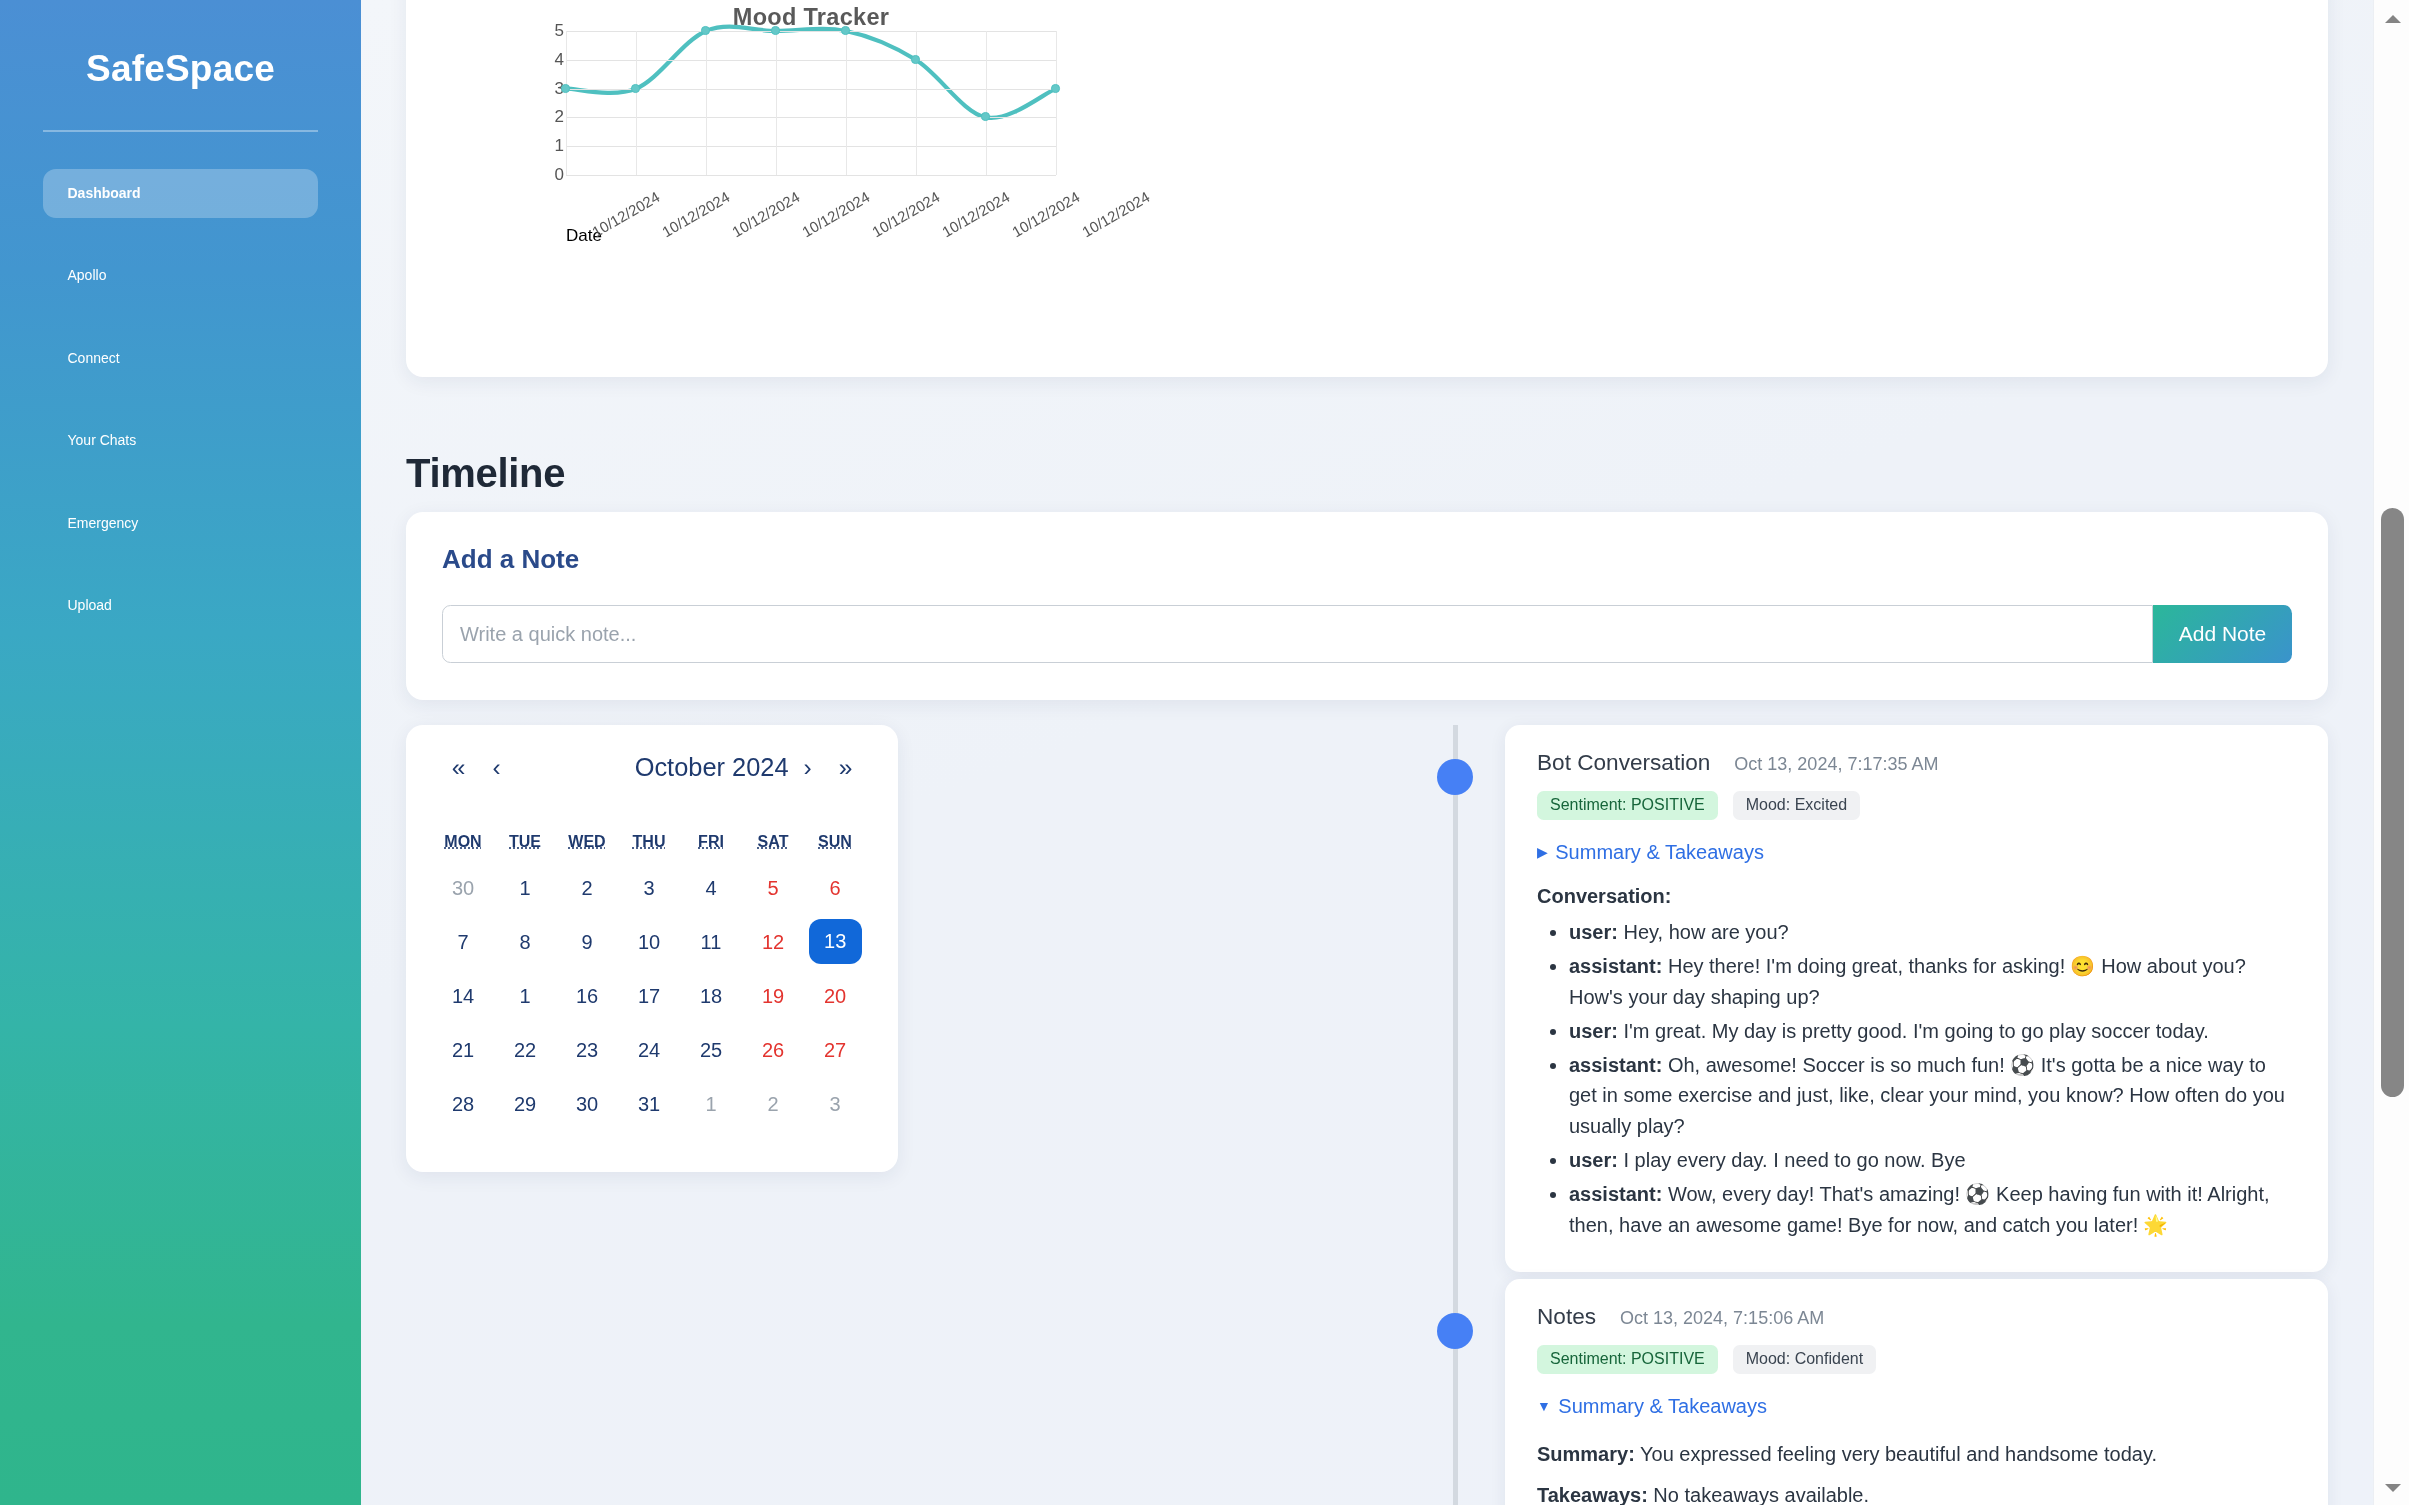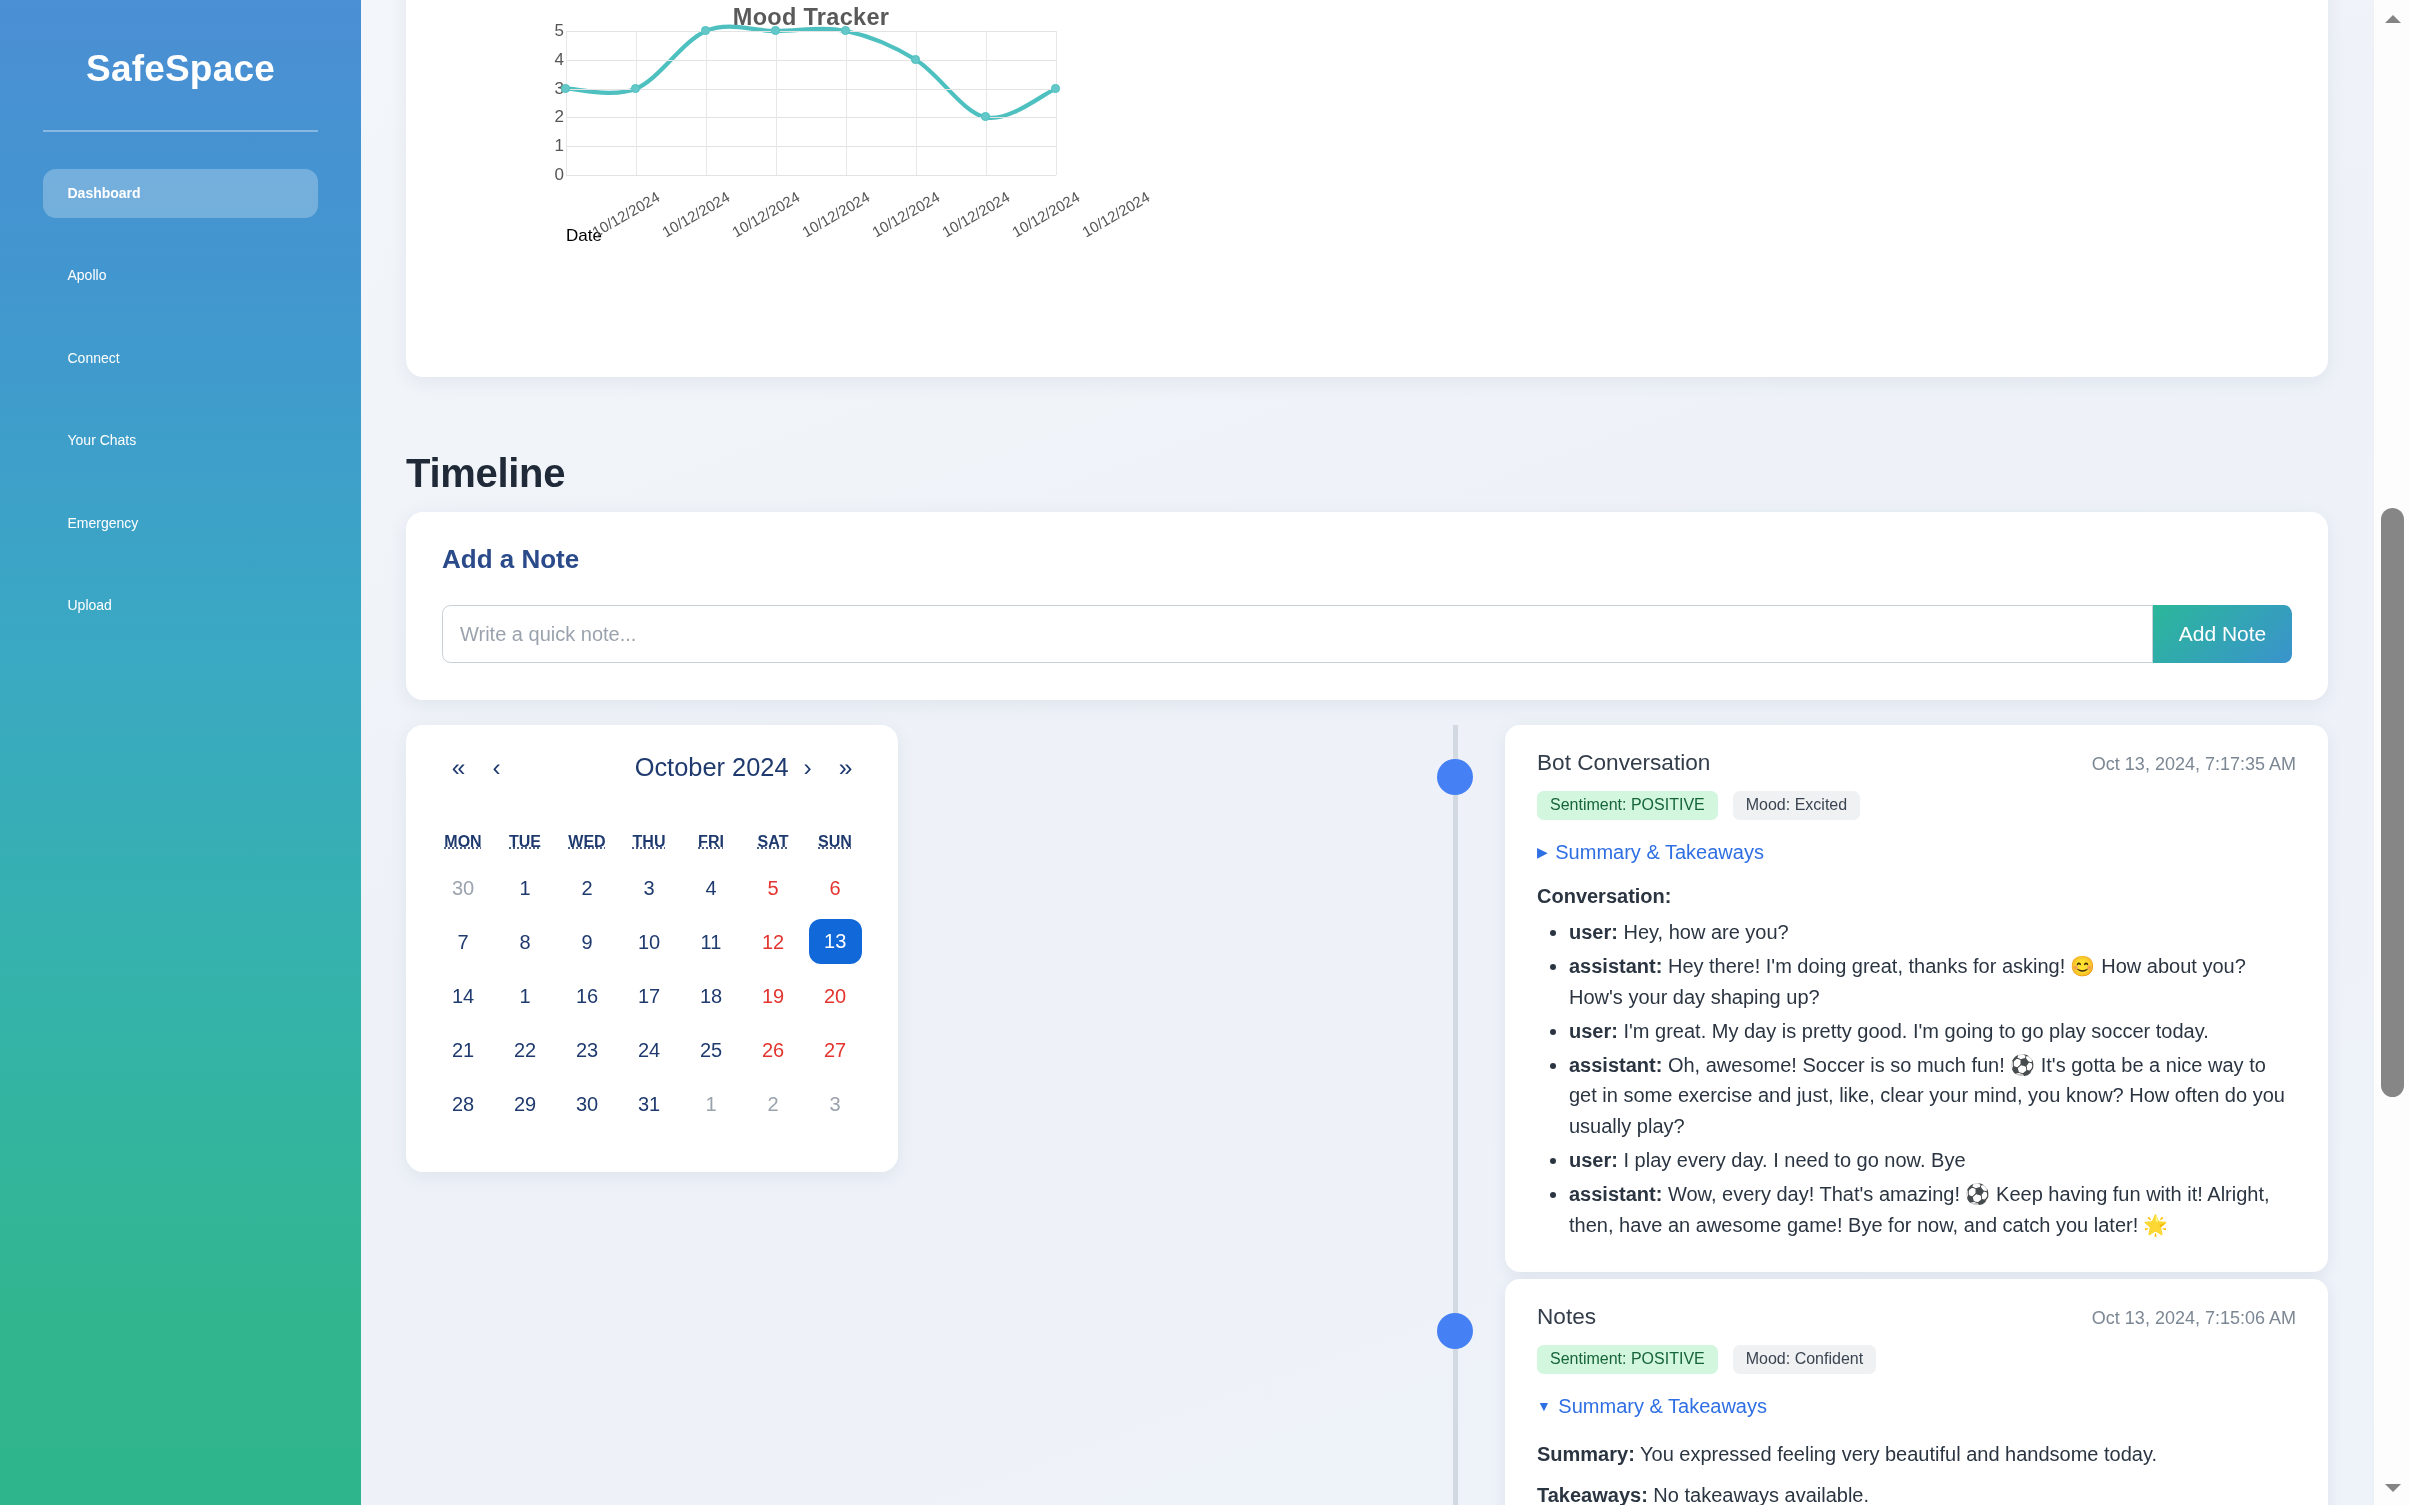--- a/index.html
+++ b/index.html
@@ -148,21 +148,21 @@
   }
   .tl-dot{
     position:absolute; left:1076px; width:36px; height:36px; border-radius:50%;
     background:#4680f5;
   }
   .entry-card{
     position:absolute; left:1144px; right:45px;
     background:#fff; border-radius:15px; box-shadow:0 3.8px 17px rgba(25,45,90,.07);
     padding:24.5px 32px 28px 32px;
   }
-  .entry-head{ display:flex; align-items:baseline; justify-content:space-between; }
+  .entry-head{ display:flex; align-items:baseline; }
   .entry-title{ font-size:22.6px; color:#333c49; }
   .entry-time{ font-size:18px; color:#7c8794;margin-left:24px; }
   .badges{ margin-top:15px; display:flex; gap:15px; }
   .badge{
     font-size:16px; padding:5.6px 13px; border-radius:6.6px; white-space:nowrap;
   }
   .badge.sentiment{ background:#d3f6de; color:#16653a; }
   .badge.mood{ background:#f0f1f3; color:#3a4450; }
   .summary-toggle{
     margin-top:21px; font-size:20px; color:#2f6fe4; cursor:pointer;

